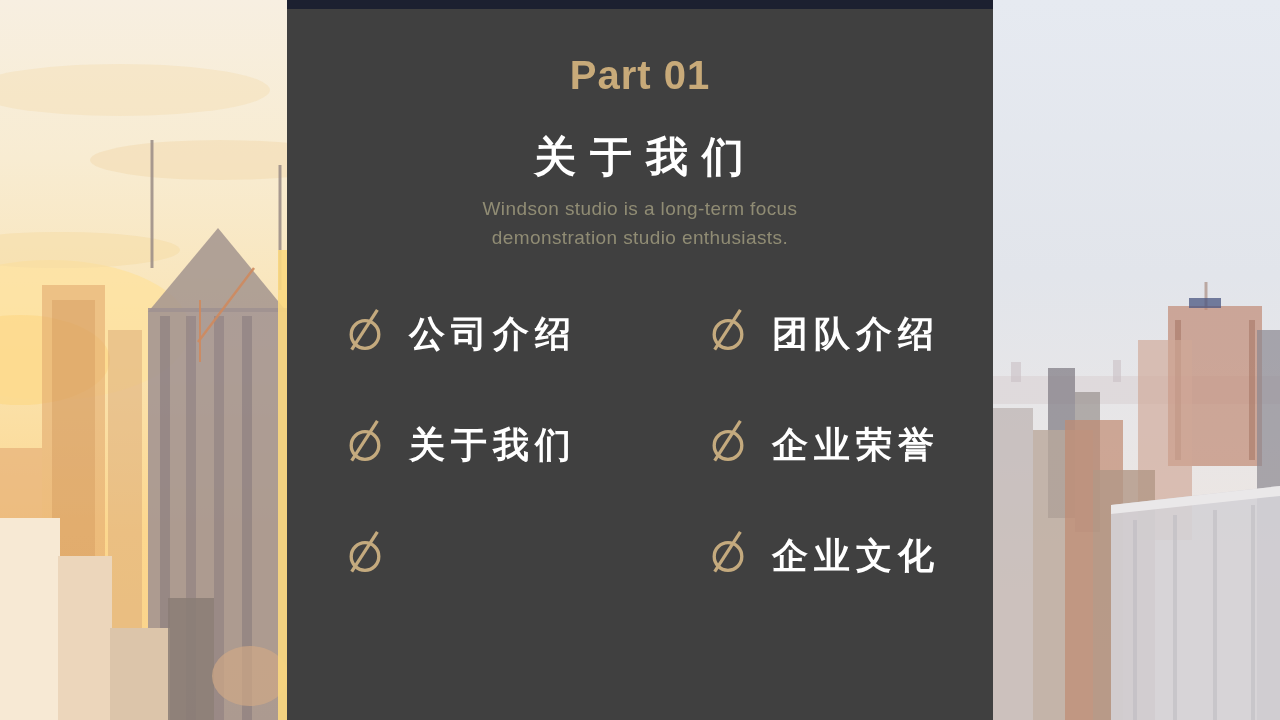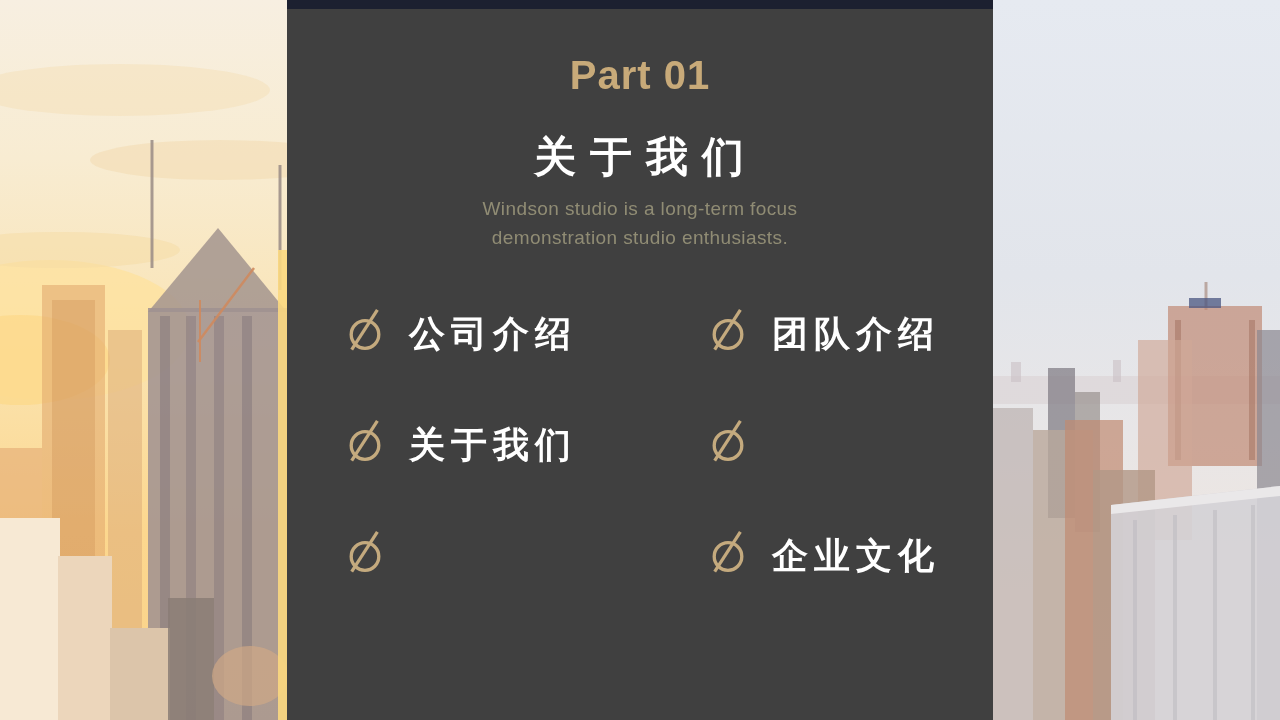--- a/index.html
+++ b/index.html
@@ -164,20 +164,21 @@
         <span class="label">关于我们</span>
       </div>
 
       <div class="menu-item">
         <span class="icon">
           <svg width="40" height="59" viewBox="0 0 42 62">
               <circle cx="21" cy="31" r="14.5" fill="none" stroke="#c4aa7e" stroke-width="3.5"></circle>
               <line x1="7" y1="47" x2="34" y2="5" stroke="#c4aa7e" stroke-width="3.4"></line>
             </svg>
         </span>
+        <span class="label">企业荣誉</span>
       </div>
 
       <div class="menu-item">
         <span class="icon">
           <svg width="40" height="59" viewBox="0 0 42 62">
               <circle cx="21" cy="31" r="14.5" fill="none" stroke="#c4aa7e" stroke-width="3.5"></circle>
               <line x1="7" y1="47" x2="34" y2="5" stroke="#c4aa7e" stroke-width="3.4"></line>
             </svg>
         </span>
       </div>

